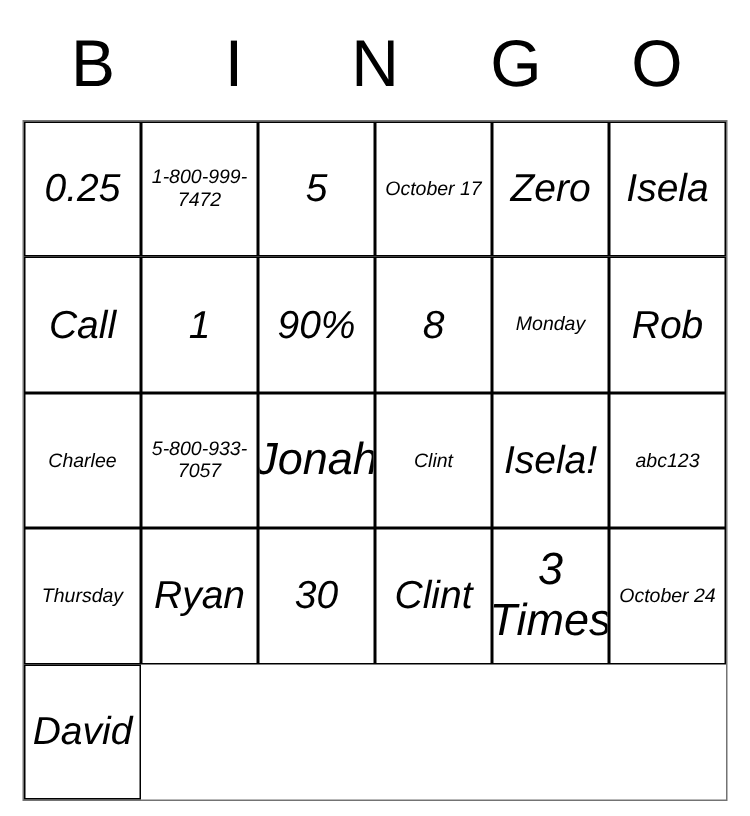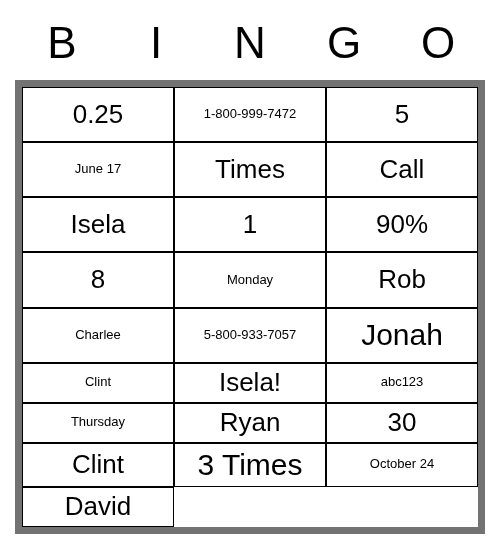--- a/index.html
+++ b/index.html
@@ -24,24 +24,25 @@
     .header-cell {
       flex: 1;
       text-align: center;
       font-size: 44px;
       font-weight: 400;
       color: #000;
       padding: 8px 0;
     }
     .grid {
       display: grid;
-      grid-template-columns: repeat(3, 1fr);
+      grid-template-columns: repeat(6, 1fr);
       grid-template-rows: repeat(5, 1fr);
-      border: 7px solid #737373;
+      border: 1px solid #737373;
       flex: 1;
+      font-style: italic;
     }
     .cell {
       border: 1px solid #000;
       display: flex;
       align-items: center;
       justify-content: center;
       text-align: center;
       font-size: 26px;
       color: #000;
       padding: 4px;
@@ -63,25 +64,25 @@
   <div class="header-cell">I</div>
   <div class="header-cell">N</div>
   <div class="header-cell">G</div>
   <div class="header-cell">O</div>
 </div>
 
 <div class="grid">
   <div class="cell">0.25</div>
   <div class="cell small">1-800-999-7472</div>
   <div class="cell">5</div>
-  <div class="cell small">June 17</div>
-  <div class="cell">Times</div>
+  <div class="cell small">October 17</div>
+  <div class="cell">Zero</div>
 
+  <div class="cell">Isela</div>
   <div class="cell">Call</div>
-  <div class="cell">Isela</div>
   <div class="cell">1</div>
   <div class="cell">90%</div>
   <div class="cell">8</div>
 
   <div class="cell small">Monday</div>
   <div class="cell">Rob</div>
   <div class="cell small">Charlee</div>
   <div class="cell small">5-800-933-7057</div>
   <div class="cell medium">Jonah</div>
 

